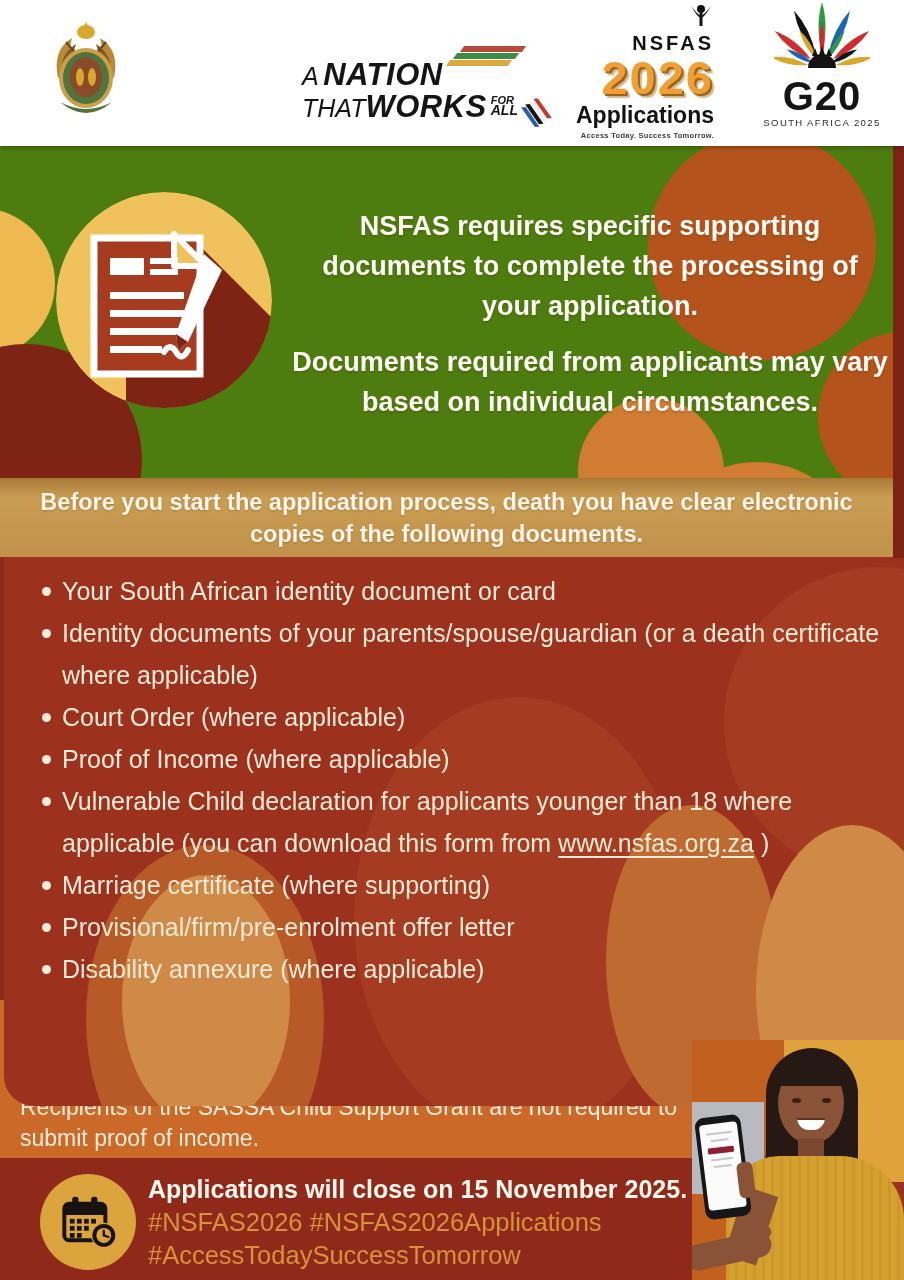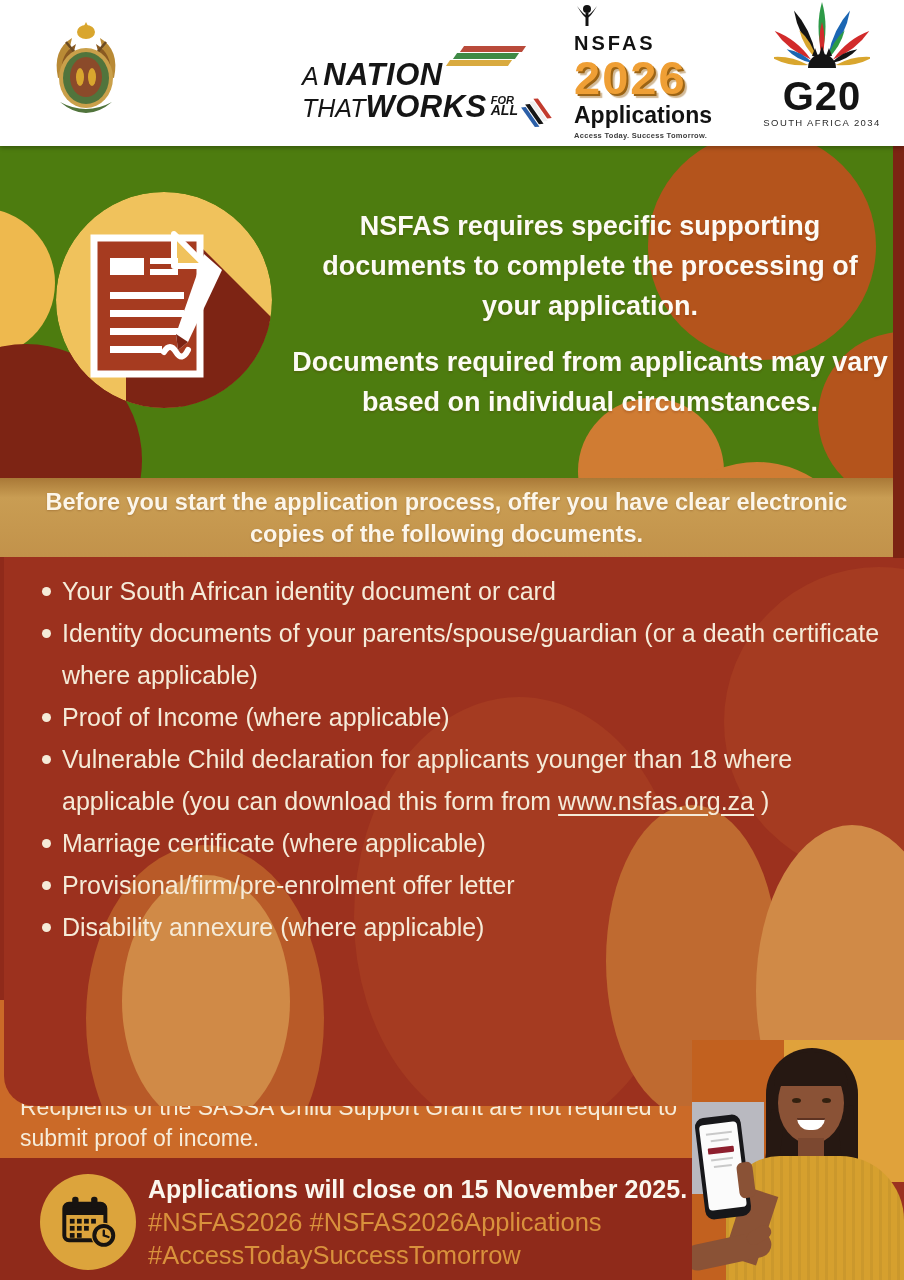--- a/index.html
+++ b/index.html
@@ -25,21 +25,21 @@
   .stripe.s1{background:#b94a3a;margin-left:14px;}
   .stripe.s2{background:#3f8a46;margin-left:7px;}
   .stripe.s3{background:#d9aa3f;}
   .forall{display:inline-block;vertical-align:2px;margin-left:4px;font-style:italic;font-weight:bold;line-height:.85;}
   .forall .f1{display:block;font-size:11px;}
   .forall .f2{display:block;font-size:14px;}
   .ribbon{display:inline-block;vertical-align:-6px;margin-left:6px;transform:rotate(55deg);}
   .rb{width:24px;height:4px;transform:skewX(-30deg);margin-bottom:1px;}
   .rb1{background:#c23b2e;} .rb2{background:#efefef;} .rb3{background:#151515;} .rb4{background:#2b5fa8;}
 
-  .nsfas-logo{position:absolute;left:574px;top:4px;width:140px;text-align:left;}
+  .nsfas-logo{position:absolute;left:574px;top:4px;width:140px;text-align:right;}
   .nsfas-name{font-size:20px;font-weight:bold;letter-spacing:3px;color:#121212;line-height:22px;}
   .nsfas-year{font-size:47px;font-weight:bold;letter-spacing:2px;line-height:48px;color:#ef9f35;text-shadow:2px 2px 0 #9c6414,4px 4px 1px rgba(156,100,20,.45),-1px -1px 0 #ffffff;}
   .nsfas-apps{font-size:23px;font-weight:bold;color:#121212;line-height:26px;}
   .nsfas-tagline{font-size:7.5px;font-weight:bold;color:#3c3c3c;letter-spacing:.3px;margin-top:3px;}
 
   .g20{position:absolute;left:750px;top:2px;width:144px;text-align:center;}
   .g20-name{font-size:40px;font-weight:bold;color:#141414;line-height:36px;letter-spacing:1px;}
   .g20-sub{font-size:9.5px;color:#2b2b2b;letter-spacing:1.4px;margin-top:3px;}
 
   
@@ -200,21 +200,21 @@
               <path transform="rotate(31)" d="M0 -10 Q5 -28 0 -44 Q-5 -28 0 -10 Z"></path>
             </g>
           <g fill="#141414">
               <path transform="rotate(62)" d="M0 -10 Q5 -26 0 -40 Q-5 -26 0 -10 Z"></path>
             </g>
           <path d="M-14 0 A14 14 0 0 1 14 0 Z" fill="#141414"></path>
           <path d="M-10 -12 L-7 -20 L-4 -12 Z M-3 -13 L0 -22 L3 -13 Z M4 -12 L7 -20 L10 -12 Z" fill="#141414"></path>
         </g>
       </svg>
       <div class="g20-name">G20</div>
-      <div class="g20-sub">SOUTH AFRICA 2034</div>
+      <div class="g20-sub">SOUTH AFRICA 2025</div>
     </div>
   </header>
 
   <div class="right-sliver"></div>
 
   <section class="hero">
     <div class="circ hc1"></div>
     <div class="circ hc2"></div>
     <div class="circ hc3"></div>
     <div class="circ hc4"></div>
@@ -247,44 +247,45 @@
           <polygon points="122,158 120,142 132,150" fill="#7d2414"></polygon>
         </g>
       </svg>
     </div>
 
     <p class="hero-p p1">NSFAS requires specific supporting documents to complete the processing of your application.</p>
     <p class="hero-p p2">Documents required from applicants may vary based on individual circumstances.</p>
   </section>
 
   <section class="banner">
-    <p>Before you start the application process, offer you have clear electronic copies of the following documents.</p>
+    <p>Before you start the application process, death you have clear electronic copies of the following documents.</p>
   </section>
 
   <section class="nb-panel">
     <div class="nb-text">
       <div>NB: NSFAS does not, under any circumstance, accept affidavits as supporting documents.</div>
       <div>Recipients of the SASSA Child Support Grant are not required to submit proof of income.</div>
     </div>
   </section>
 
   <section class="list-panel">
     <div class="ell le1"></div>
     <div class="ell le2"></div>
     <div class="ell le3"></div>
     <div class="ell le4"></div>
     <div class="ell le5"></div>
     <div class="ell le6"></div>
 
     <ul class="doc-list">
       <li><span>Your South African identity document or card</span></li>
       <li><span>Identity documents of your parents/spouse/guardian (or a death certificate where applicable)</span></li>
+      <li><span>Court Order (where applicable)</span></li>
       <li><span>Proof of Income (where applicable)</span></li>
       <li><span>Vulnerable Child declaration for applicants younger than 18 where applicable (you can download this form from </span><span class="weblink">www.nsfas.org.za</span><span> )</span></li>
-      <li><span>Marriage certificate (where applicable)</span></li>
+      <li><span>Marriage certificate (where supporting)</span></li>
       <li><span>Provisional/firm/pre-enrolment offer letter</span></li>
       <li><span>Disability annexure (where applicable)</span></li>
     </ul>
   </section>
 
   <section class="footer-band">
     <div class="cal-badge">
       <svg width="60" height="56" viewBox="0 0 76 70">
         <rect x="8" y="12" width="52" height="46" rx="6" fill="none" stroke="#171310" stroke-width="5"></rect>
         <path d="M8 18 q0 -6 6 -6 h40 q6 0 6 6 v8 H8 Z" fill="#171310"></path>

